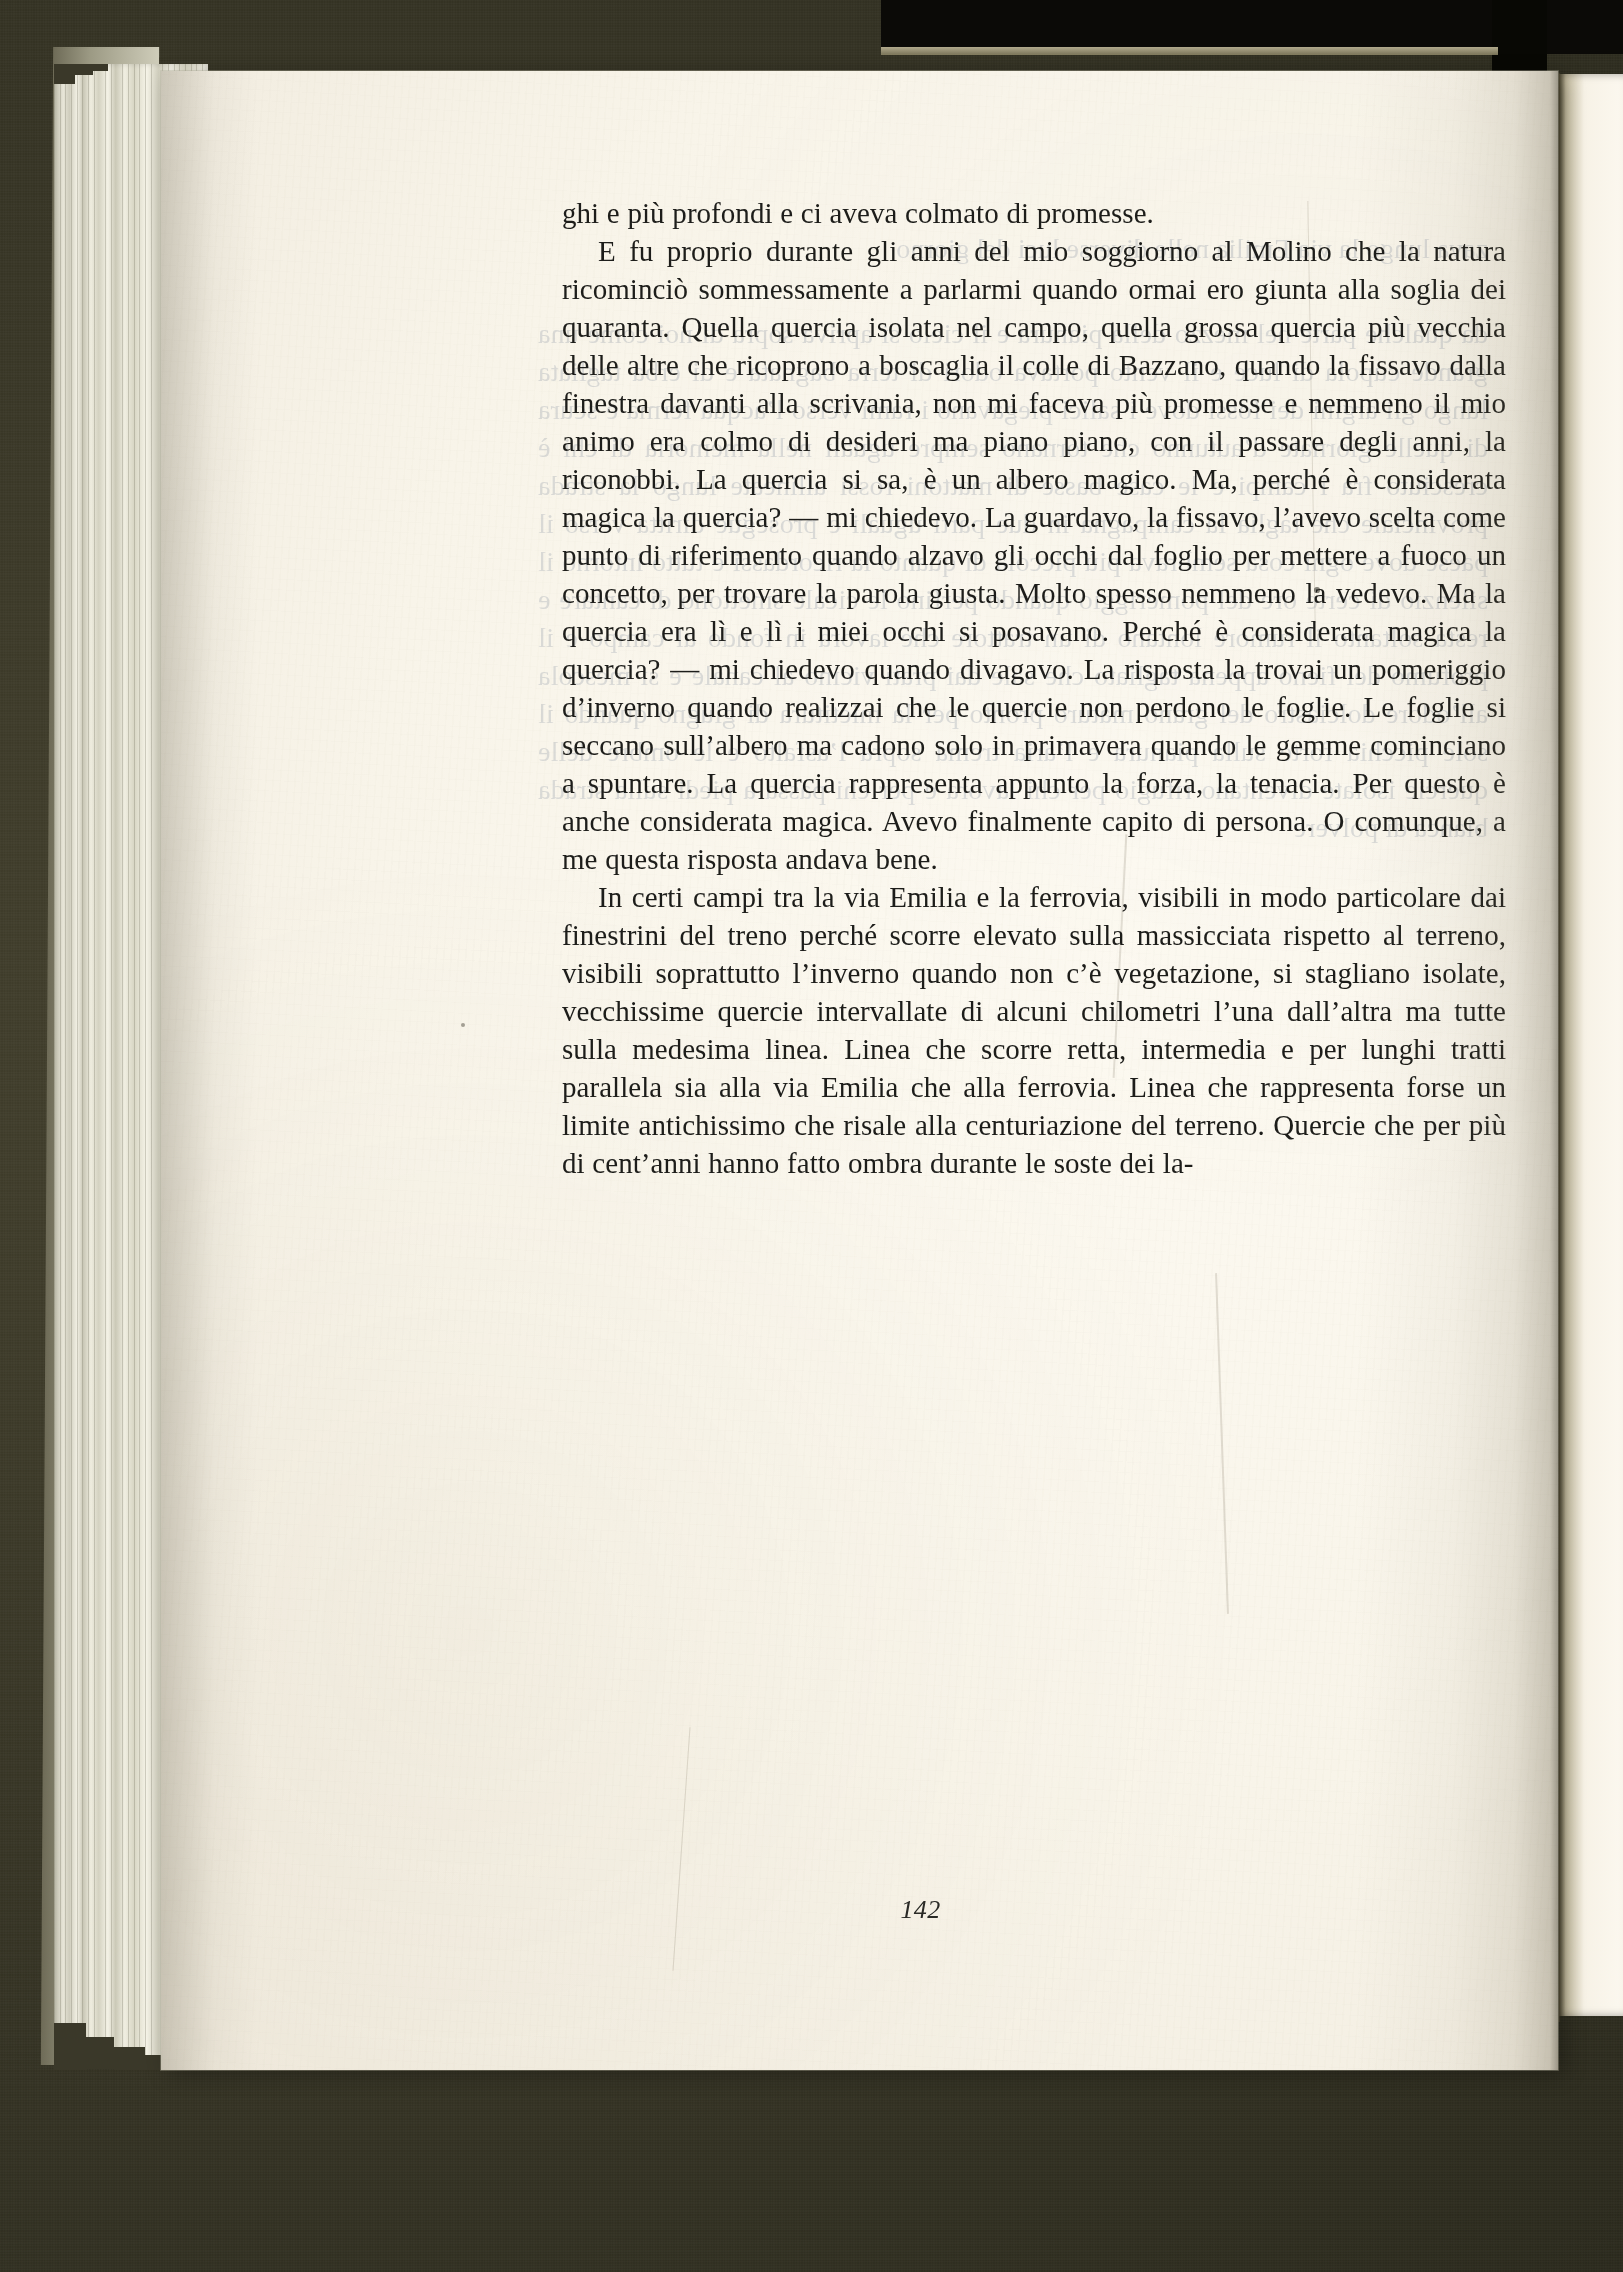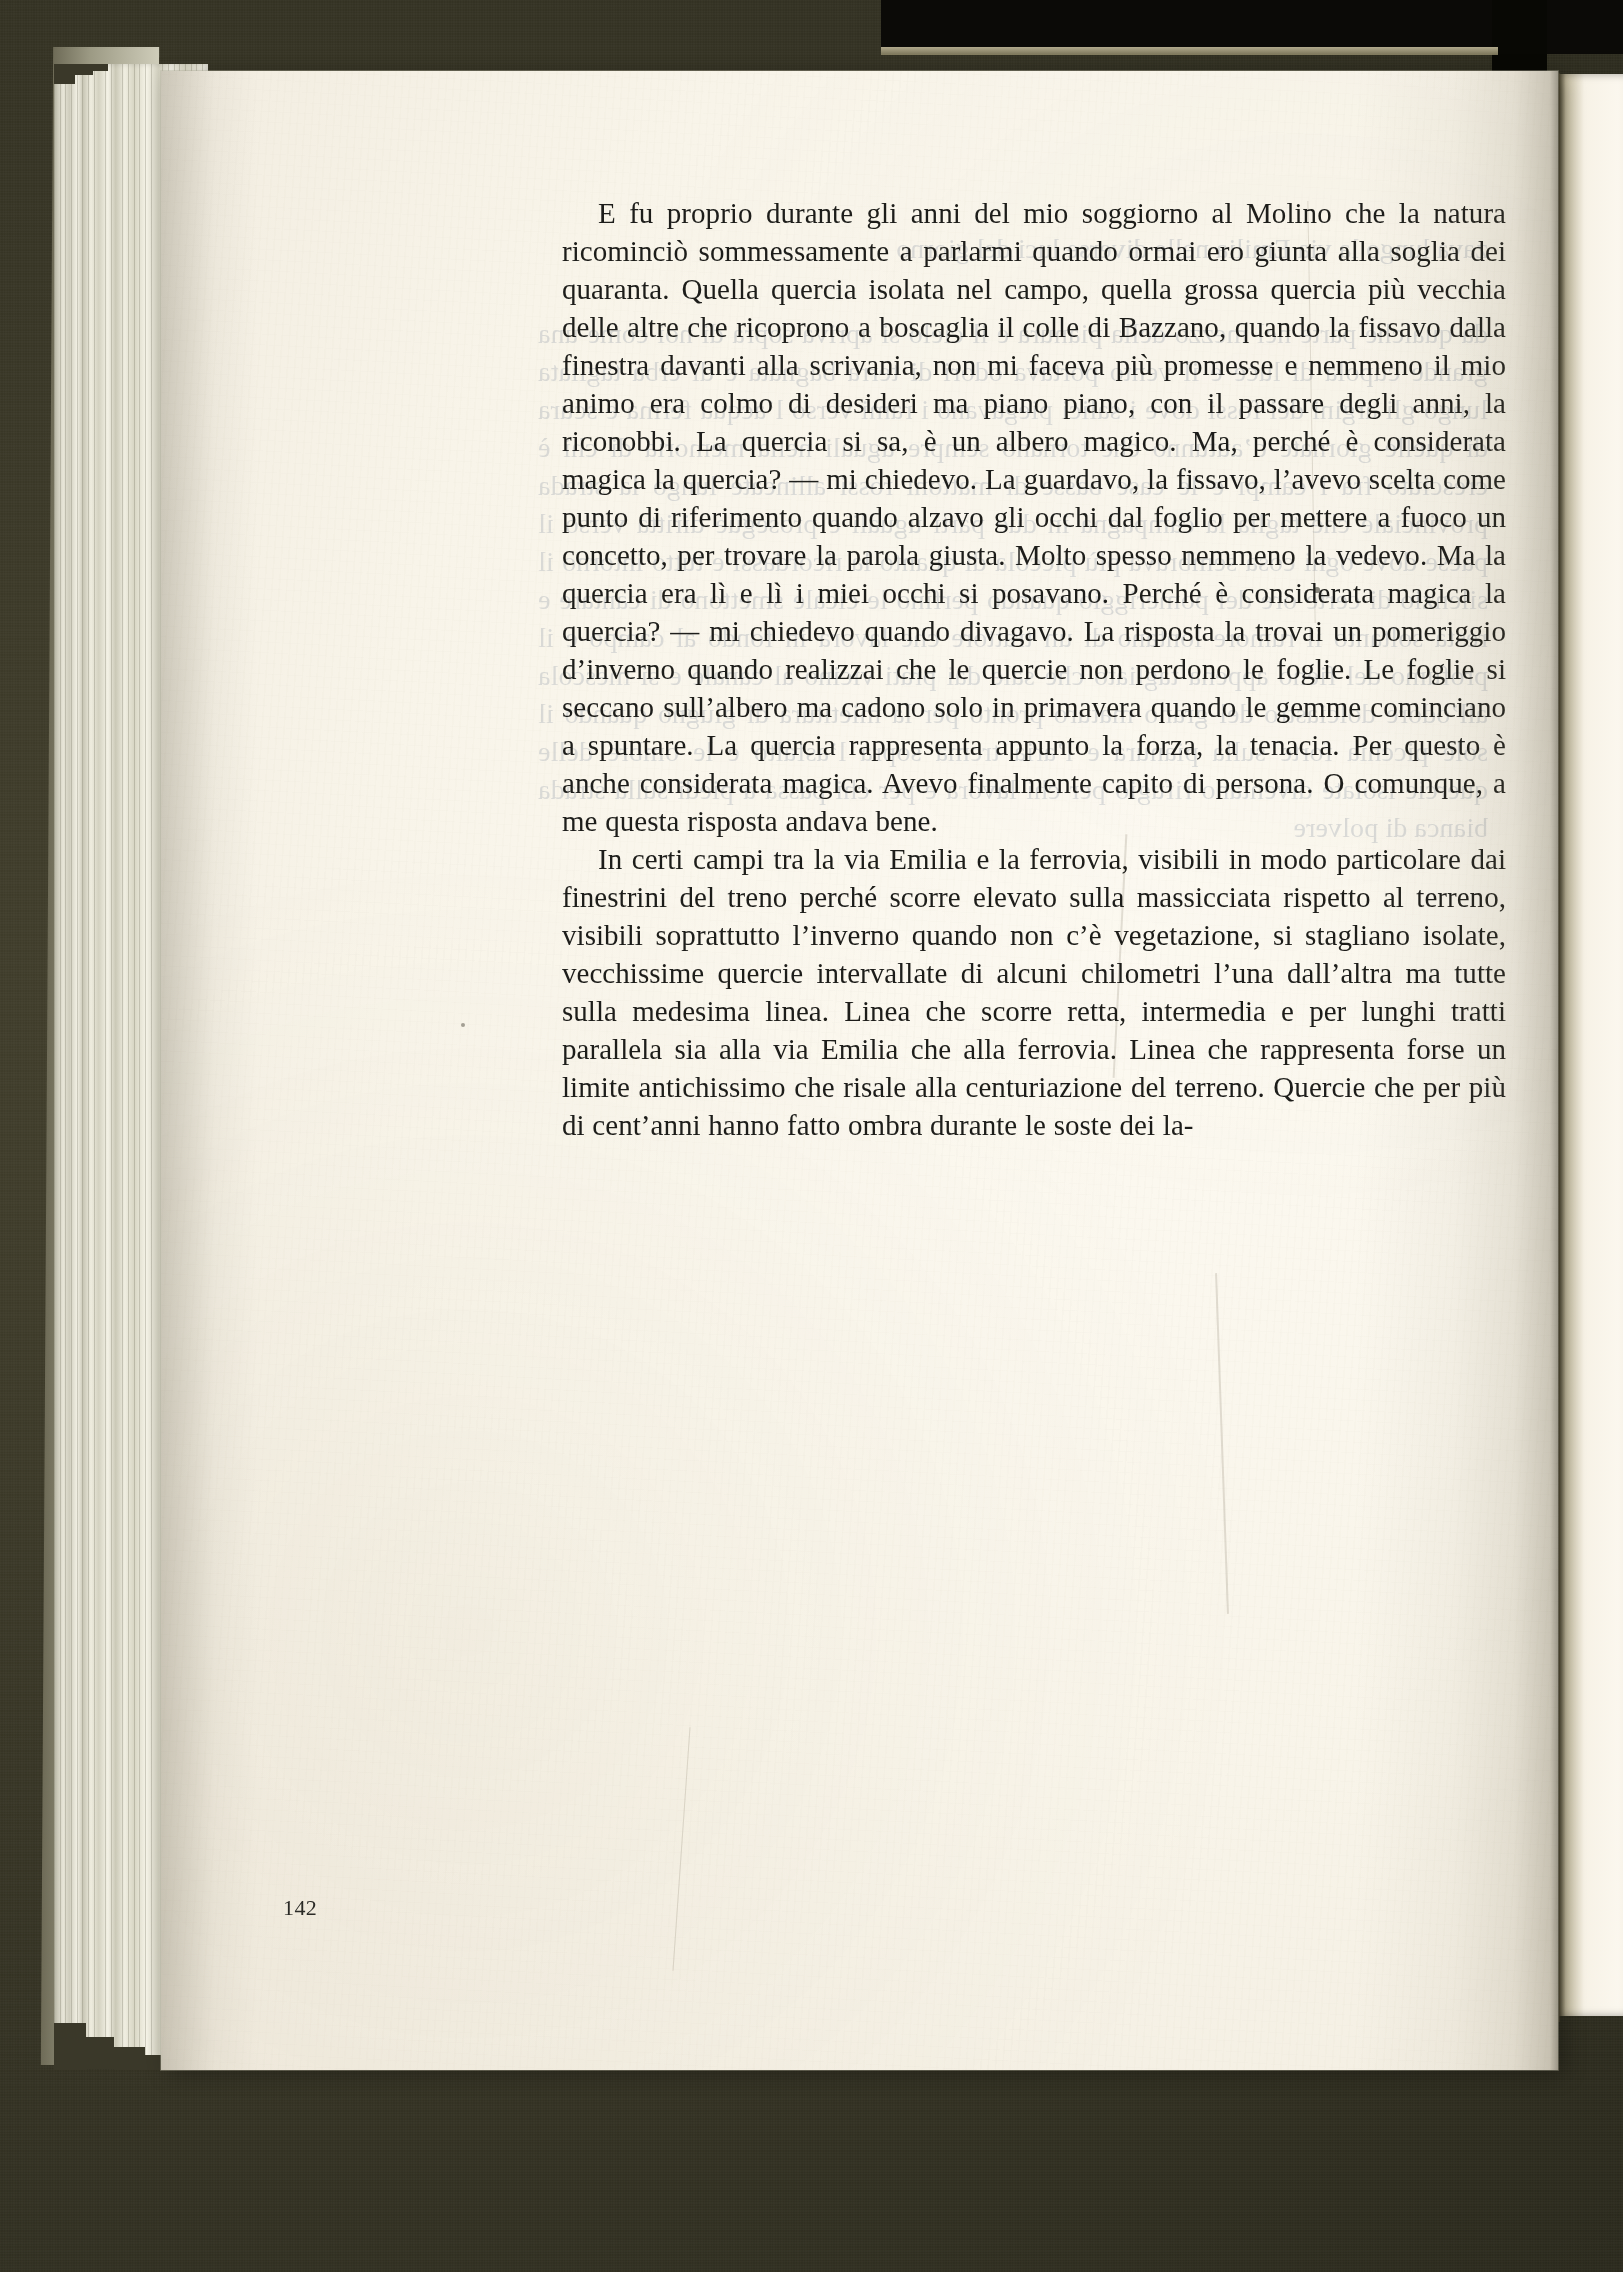--- a/index.html
+++ b/index.html
@@ -237,21 +237,23 @@
   }
   .text-col p:last-of-type {
     text-align: justify;
   }
 
   .folio {
     position: absolute;
     left: 0;
     right: 0;
     top: 1824px;
-    font-size: 22px;
+    text-align: center;
+    font-style: italic;
+    font-size: 26px;
     color: #2a2a26;
     letter-spacing: 0.4px;
     padding-left: 122px;
   }
 
   
   .crease {
     position: absolute;
     background: rgba(120,112,88,.20);
     pointer-events: none;
@@ -298,20 +300,21 @@
       </div>
 
       <div class="crease" style="left:958px; top:763px;  width:1.6px;  height:244px; transform:rotate(3deg);"></div>
       <div class="crease" style="left:1060px; top:1202px; width:1.6px;  height:341px; transform:rotate(-2deg);"></div>
       <div class="crease" style="left:520px;  top:1656px; width:0.8px;  height:244px; transform:rotate(4deg);"></div>
       <div class="crease" style="left:1150px; top:130px;  width:0.8px;  height:422px; transform:rotate(-1deg);"></div>
       <div class="crease" style="left:1153px; top:516px;  width:5.7px;  height:5.7px; border-radius:50%; background:rgba(40,38,30,.55);"></div>
       <div class="crease" style="left:300px;  top:952px; width:4px;  height:4px; border-radius:50%; background:rgba(60,56,44,.45);"></div>
 
       <div class="text-col">
+        <p>ghi e più profondi e ci aveva colmato di promesse.</p>
         <p class="indent">E fu proprio durante gli anni del mio soggiorno al Molino che la natura ricominciò sommessamente a parlarmi quando ormai ero giunta alla soglia dei quaranta. Quella quercia isolata nel campo, quella grossa quercia più vecchia delle altre che ricoprono a boscaglia il colle di Bazzano, quando la fissavo dalla finestra davanti alla scrivania, non mi faceva più promesse e nemmeno il mio animo era colmo di desideri ma piano piano, con il passare degli anni, la riconobbi. La quercia si sa, è un albero magico. Ma, perché è considerata magica la quercia? — mi chiedevo. La guardavo, la fissavo, l’avevo scelta come punto di riferimento quando alzavo gli occhi dal foglio per mettere a fuoco un concetto, per trovare la parola giusta. Molto spesso nemmeno la vedevo. Ma la quercia era lì e lì i miei occhi si posavano. Perché è considerata magica la quercia? — mi chiedevo quando divagavo. La risposta la trovai un pomeriggio d’inverno quando realizzai che le quercie non perdono le foglie. Le foglie si seccano sull’albero ma cadono solo in primavera quando le gemme cominciano a spuntare. La quercia rappresenta appunto la forza, la tenacia. Per questo è anche considerata magica. Avevo finalmente capito di persona. O comunque, a me questa risposta andava bene.</p>
         <p class="indent">In certi campi tra la via Emilia e la ferrovia, visibili in modo particolare dai finestrini del treno perché scorre elevato sulla massicciata rispetto al terreno, visibili soprattutto l’inverno quando non c’è vegetazione, si stagliano isolate, vecchissime quercie intervallate di alcuni chilometri l’una dall’altra ma tutte sulla medesima linea. Linea che scorre retta, intermedia e per lunghi tratti parallela sia alla via Emilia che alla ferrovia. Linea che rappresenta forse un limite antichissimo che risale alla centuriazione del terreno. Quercie che per più di cent’anni hanno fatto ombra durante le soste dei la-</p>
       </div>
 
       <div class="folio">142</div>
 
       <div class="left-shade"></div>
       <div class="gutter-shade"></div>
     </div>
 

